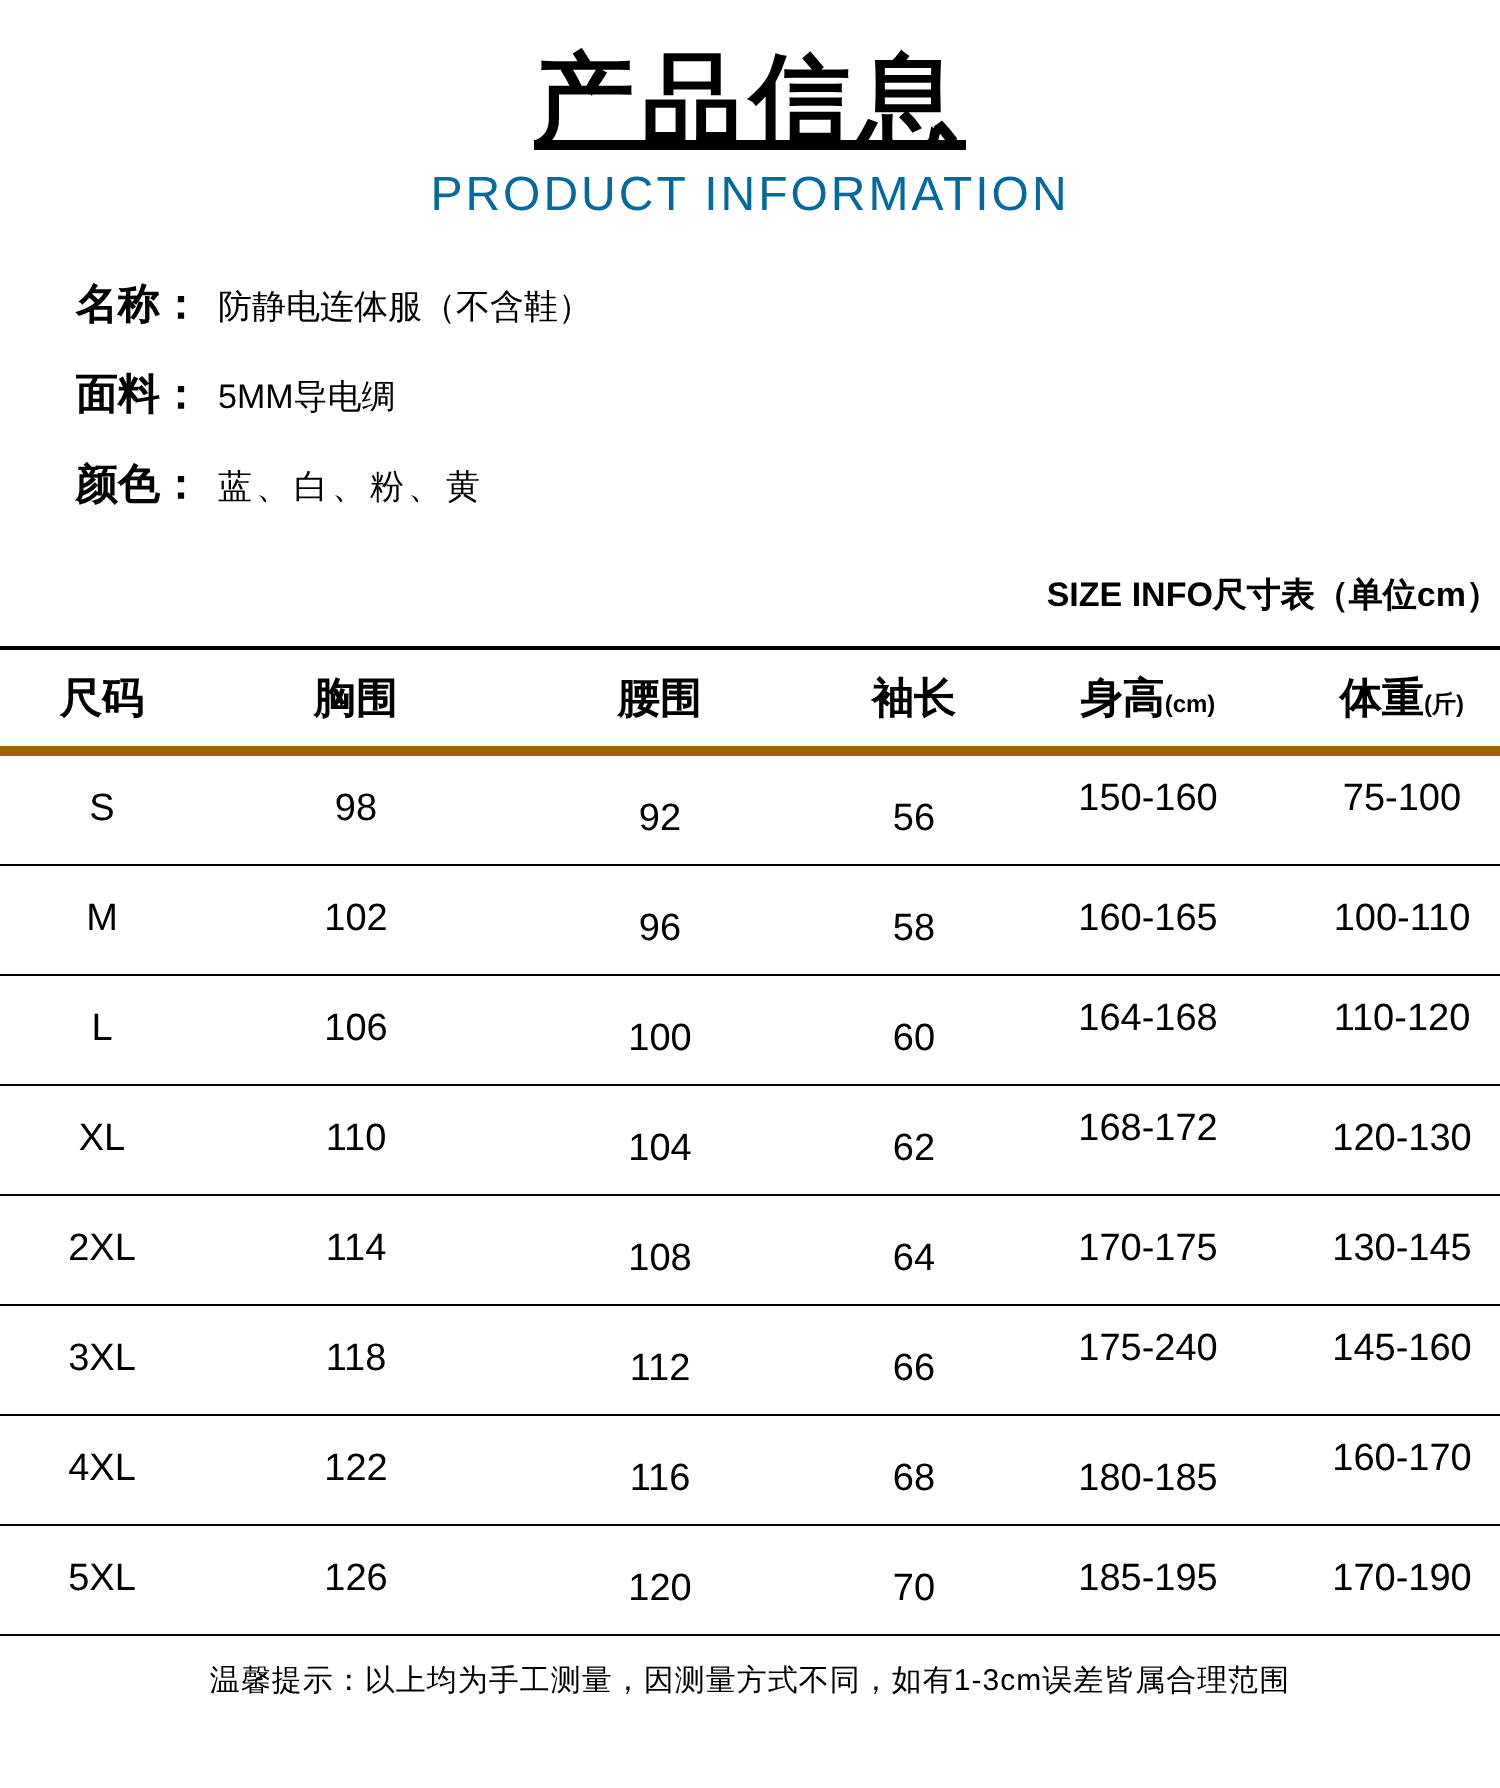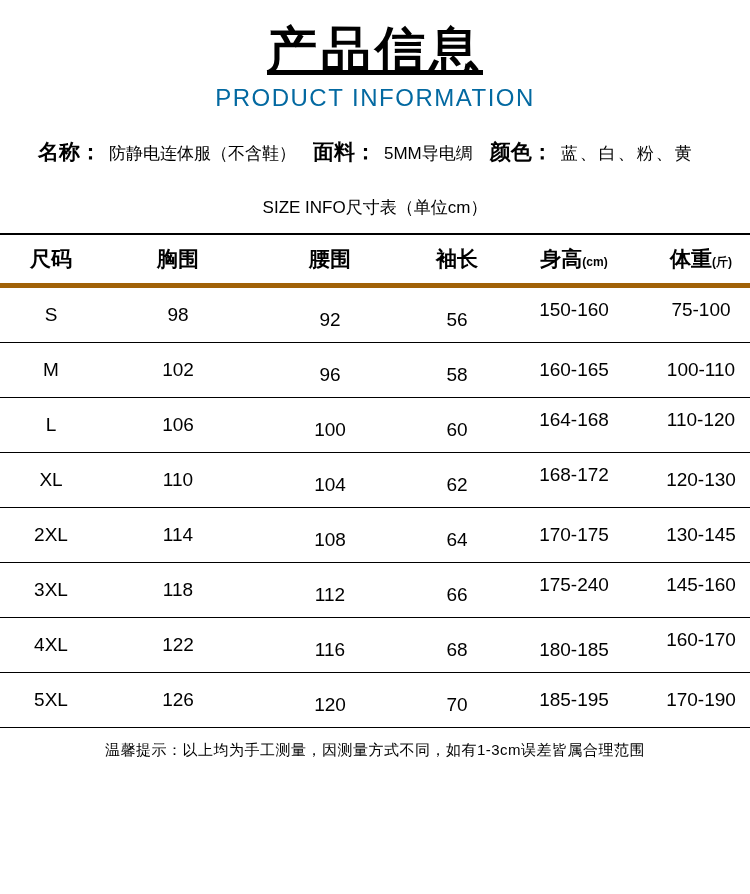--- a/index.html
+++ b/index.html
@@ -41,21 +41,21 @@
 
   
   .info {
     margin: 26px 0 0 0;
     padding: 0 22px 0 38px;
     display: flex;
     justify-content: space-between;
   }
   .info-col {
     display: flex;
-    flex-direction: row;
+    flex-direction: column;
     gap: 17px;
   }
   .info-col.left { width: 380px; }
   .info-col.right { width: 320px; }
   .info-row {
     display: flex;
     align-items: baseline;
   }
   .info-label {
     font-size: 21px;
@@ -70,23 +70,23 @@
   .info-value.spaced {
     letter-spacing: 2px;
   }
   .info-value sup {
     font-size: 11px;
     vertical-align: super;
   }
 
   
   .size-caption {
-    text-align: center;
+    text-align: right;
     font-size: 17px;
-    font-weight: normal;
+    font-weight: bold;
     margin-top: 30px;
   }
 
   
   .table-wrap {
     margin-top: 14px;
     width: 750px;
   }
   table.size-table {
     border-collapse: collapse;

